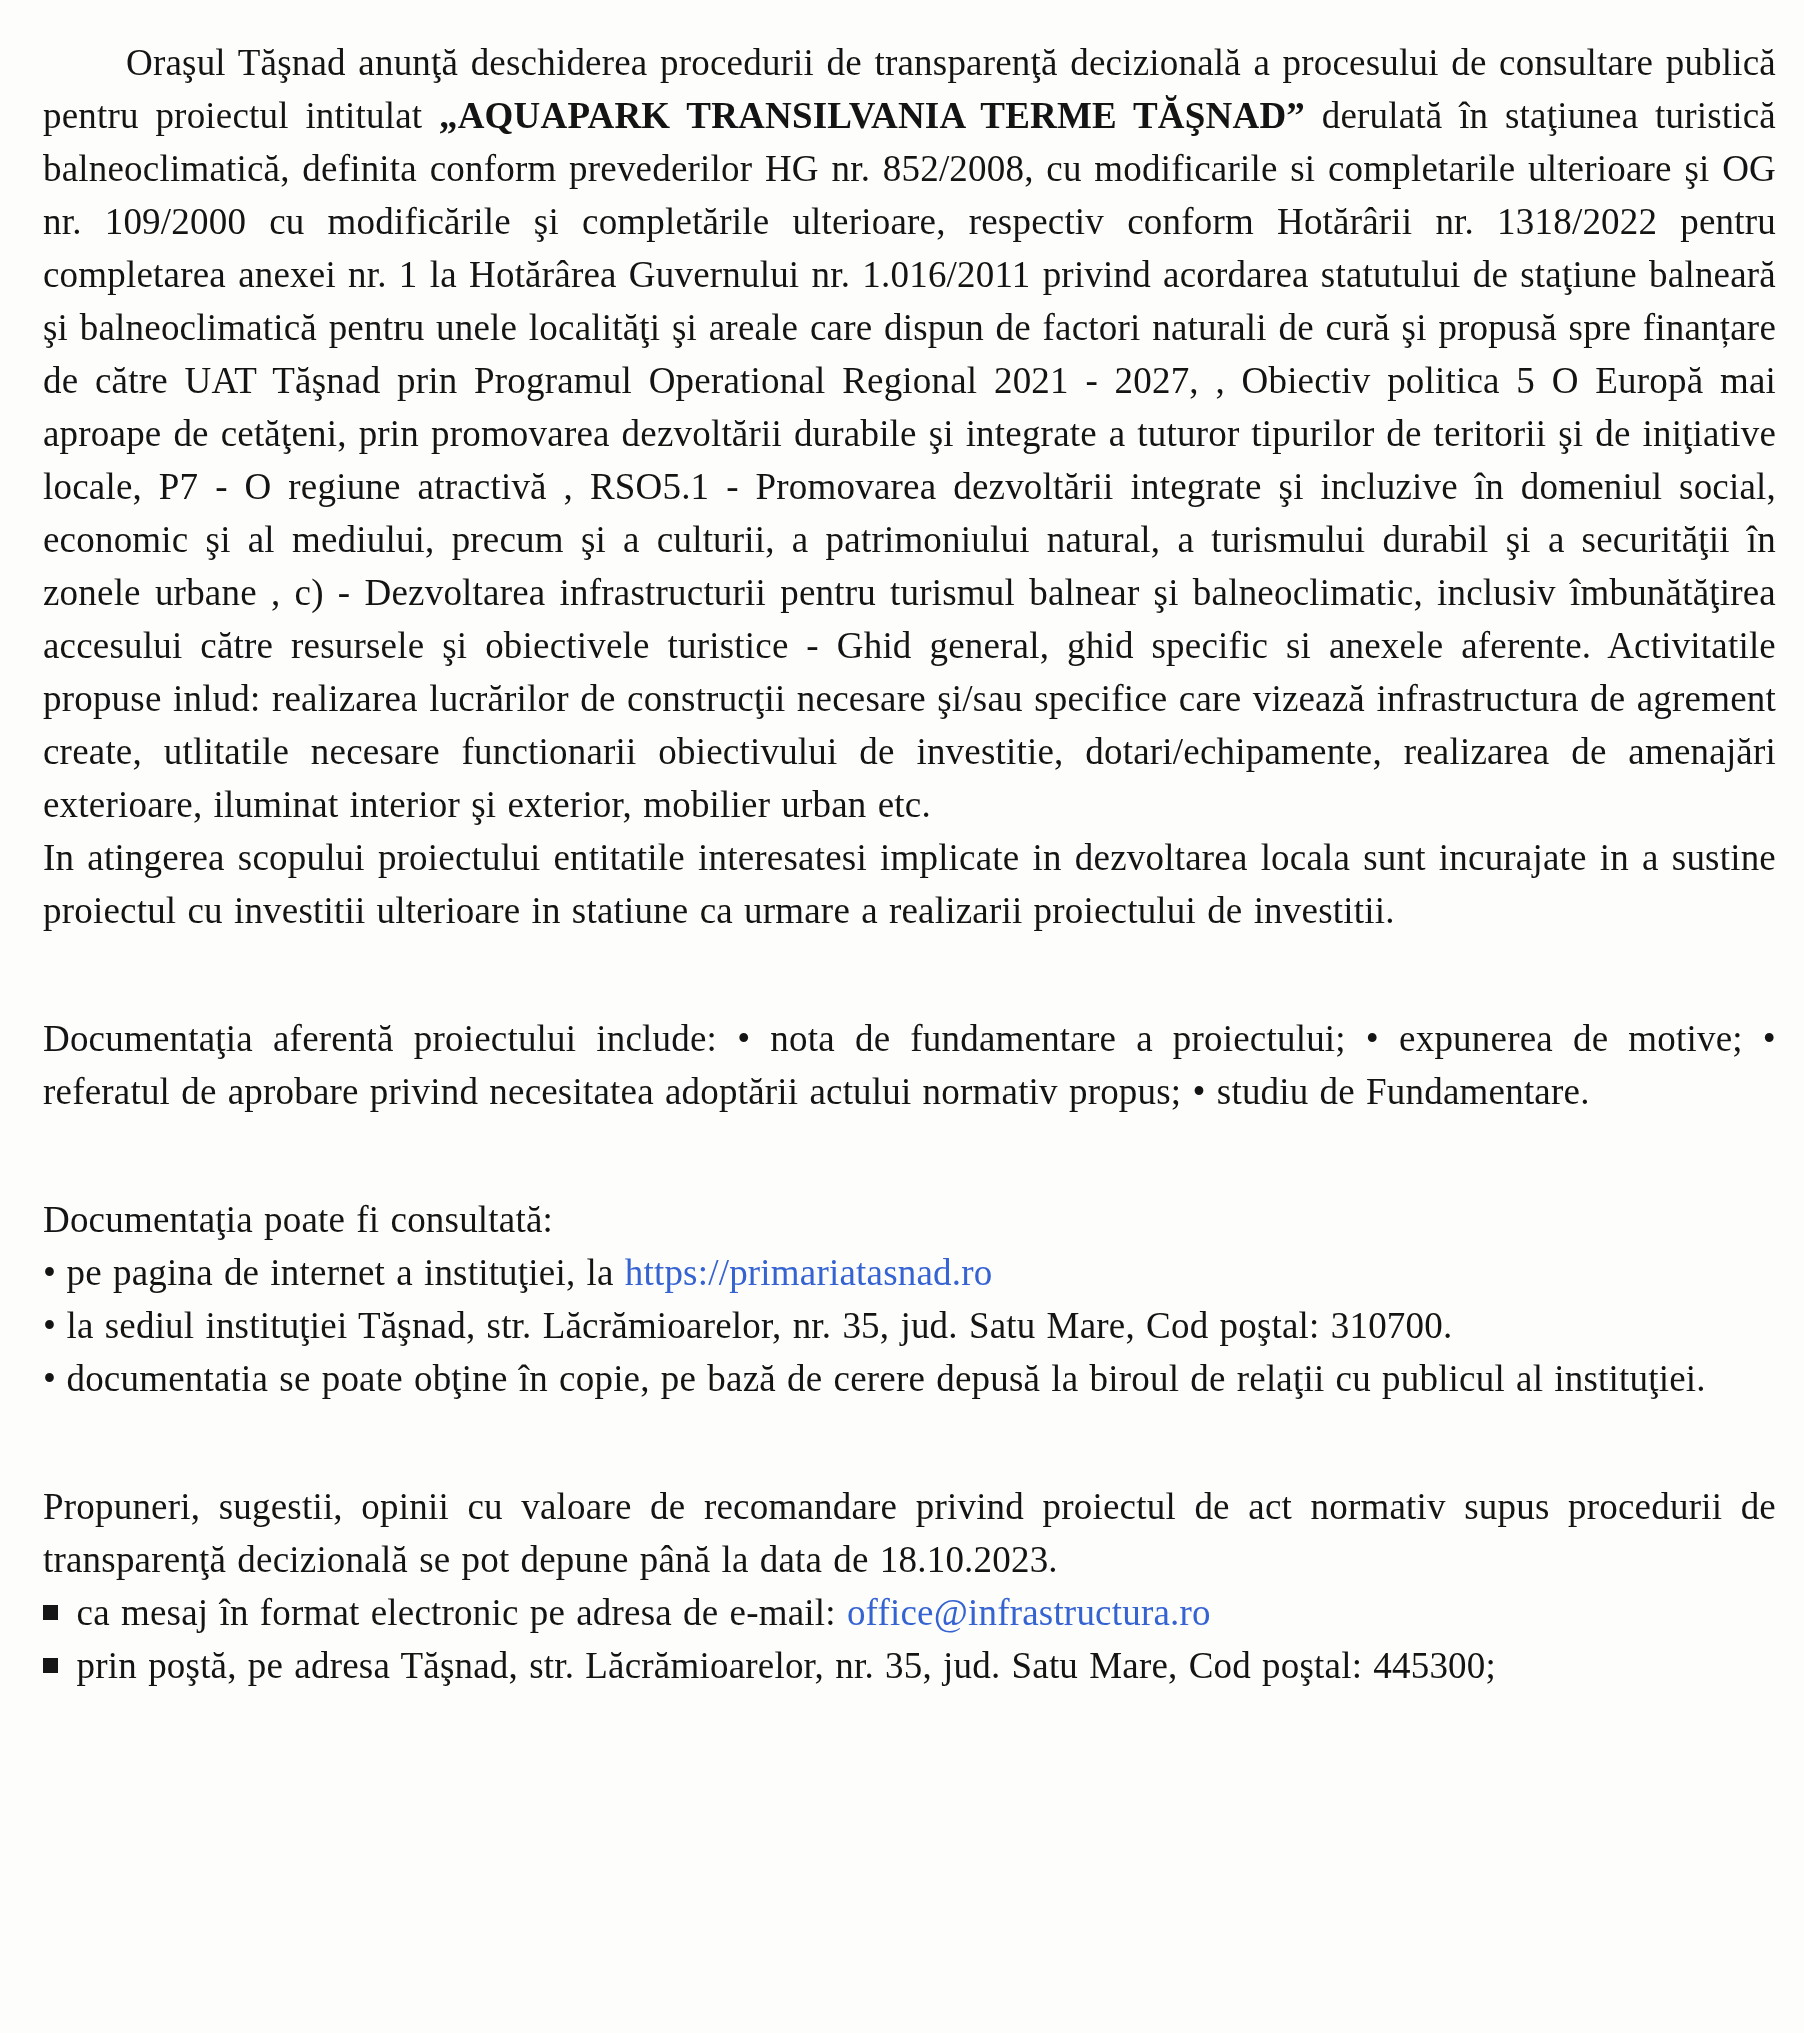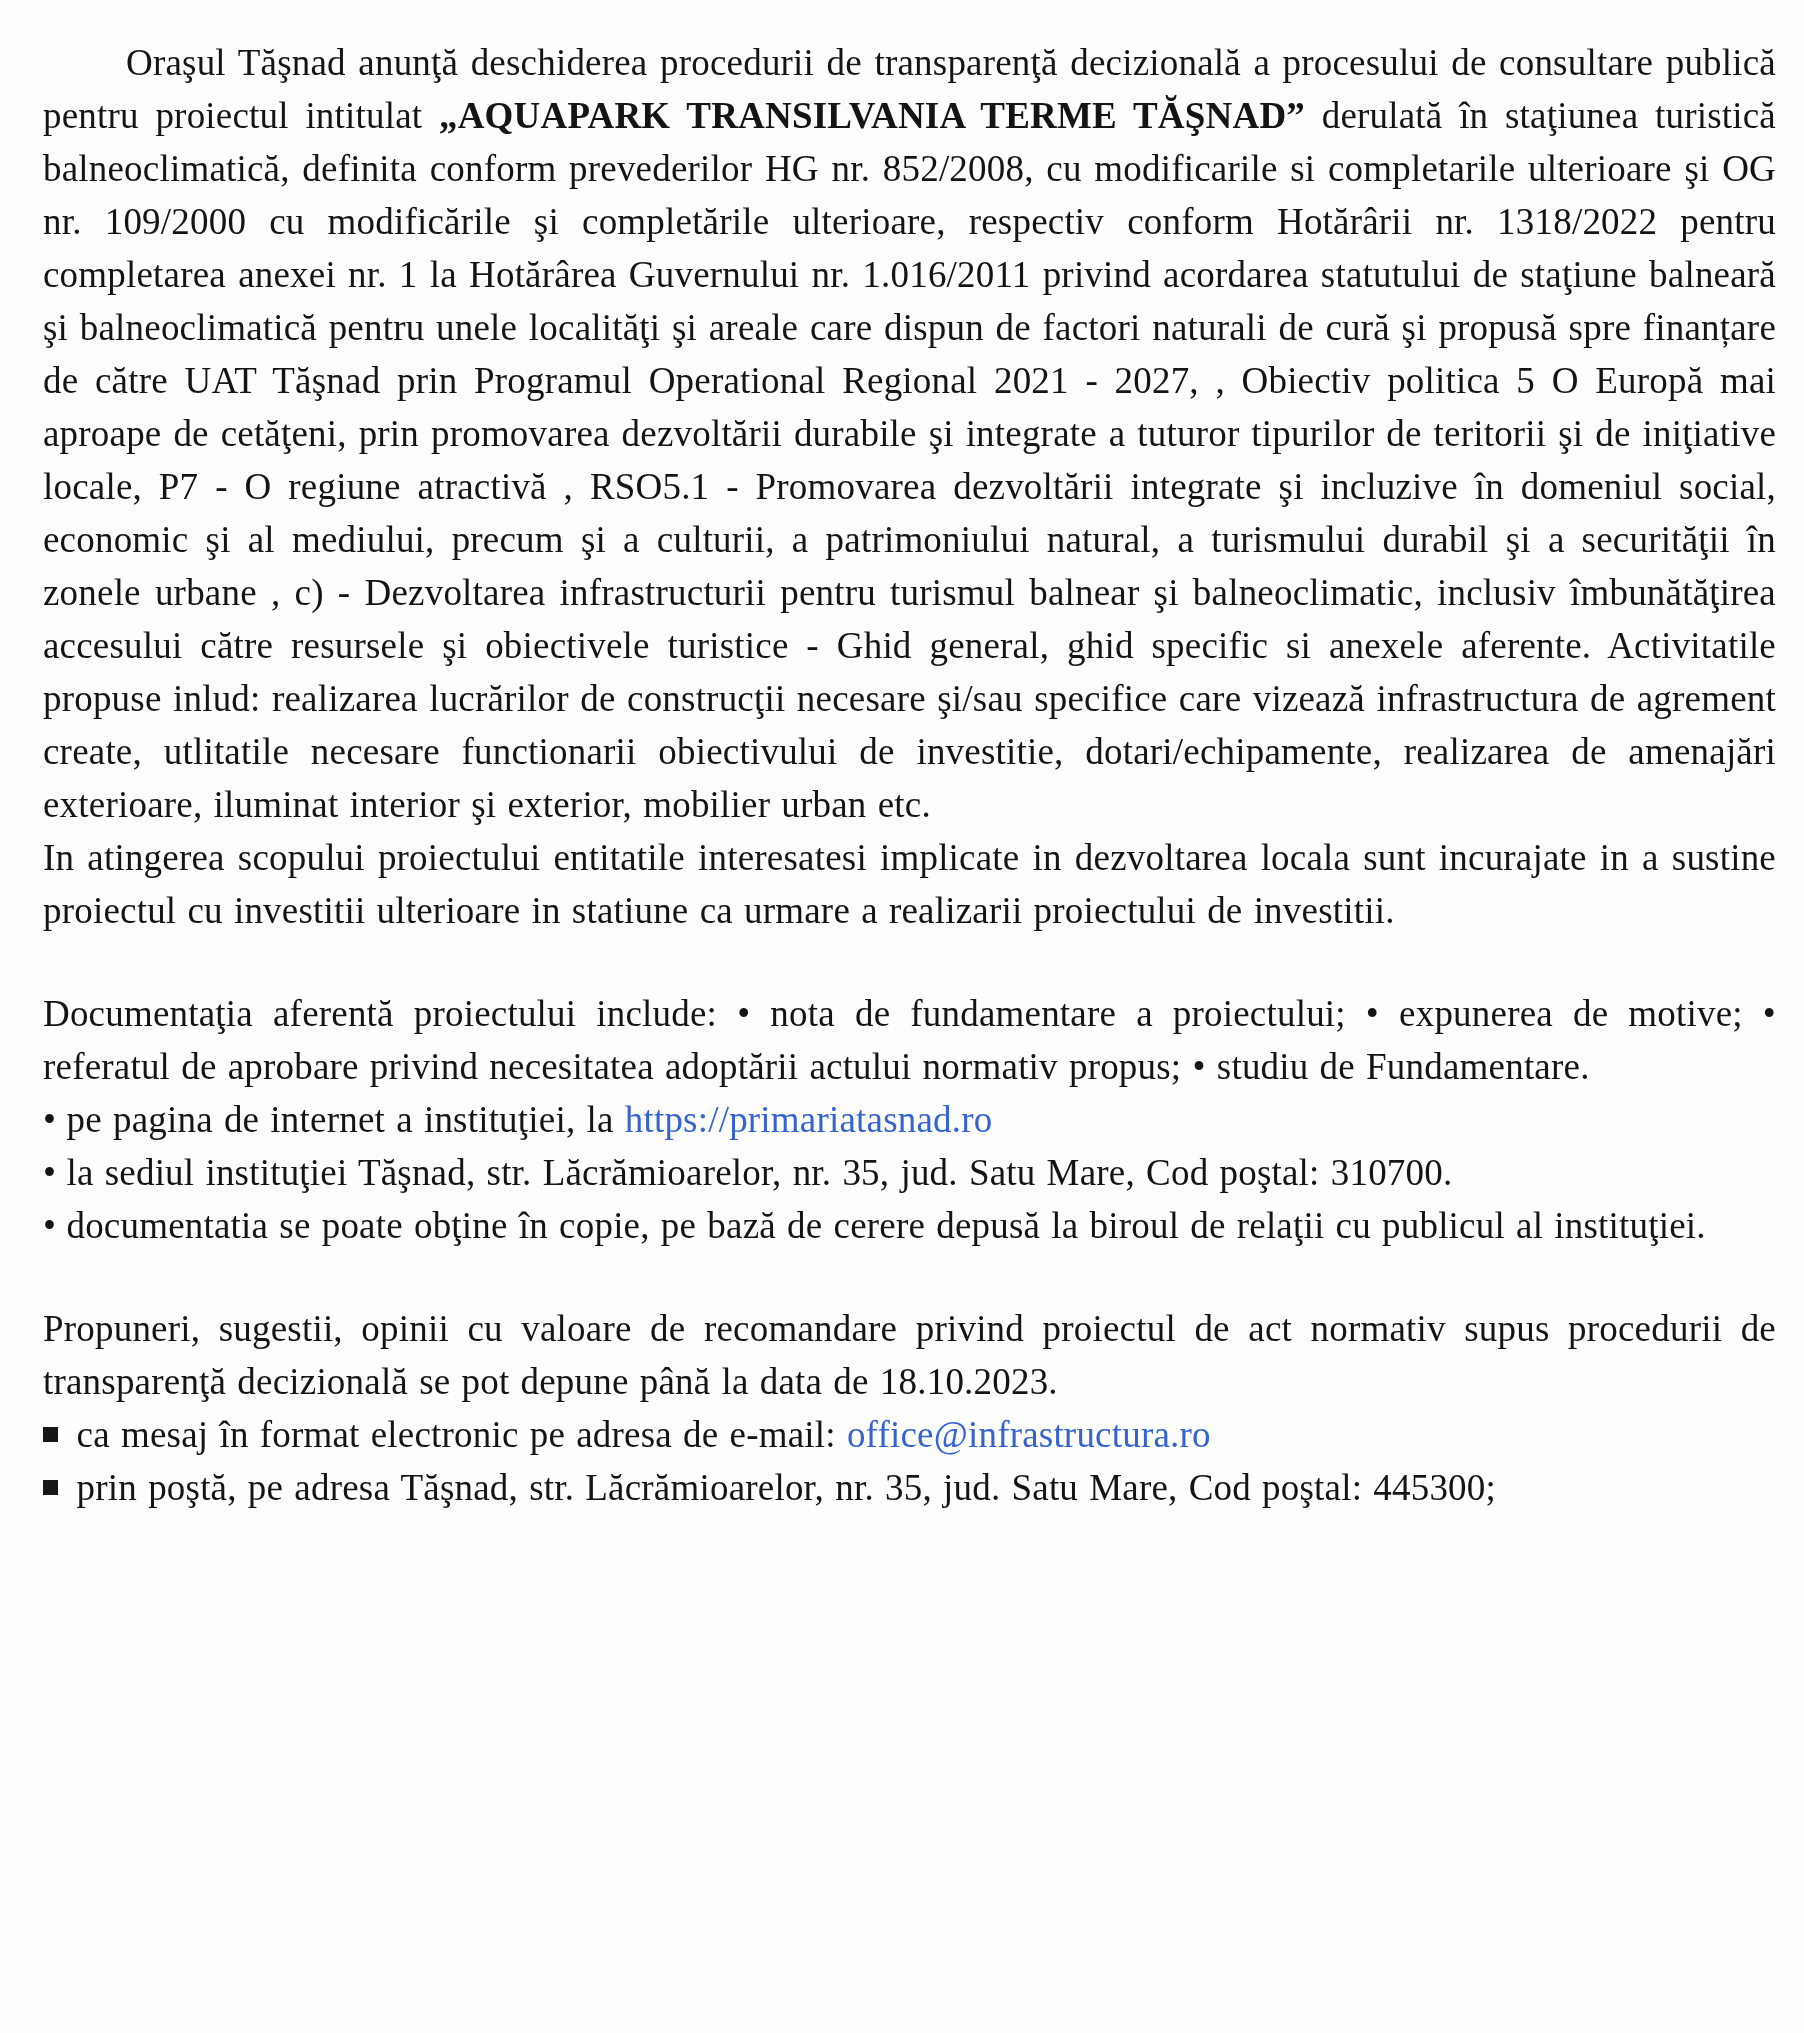--- a/index.html
+++ b/index.html
@@ -23,21 +23,21 @@
   }
   .para{
     margin:0;
     font-size:37px;
     line-height:53px;
     letter-spacing:0.2px;
     word-spacing:1.7px;
   }
   .justify{text-align:justify;}
   .indent{text-indent:83px;}
-  .gap{margin-top:50px;}
+  .gap{margin-top:75px;}
   strong{font-weight:bold;}
   a.lnk{
     color:var(--link);
     text-decoration-thickness:2.6px;
     text-underline-offset:6px;
     cursor:pointer;
   }
   .rb{
     display:inline-block;
     margin-right:10.3px;
@@ -55,20 +55,21 @@
 
 <div class="page">
 
   <p class="para justify indent"><span>Oraşul Tăşnad anunţă deschiderea procedurii de transparenţă decizională a procesului de consultare publică  pentru proiectul intitulat </span><strong>„AQUAPARK TRANSILVANIA TERME TĂŞNAD”</strong><span> derulată în staţiunea turistică balneoclimatică, definita conform prevederilor HG nr. 852/2008, cu modificarile si completarile ulterioare şi OG nr. 109/2000 cu modificările şi completările ulterioare, respectiv conform Hotărârii nr. 1318/2022 pentru completarea anexei nr. 1 la Hotărârea Guvernului nr. 1.016/2011 privind acordarea statutului de staţiune balneară şi balneoclimatică pentru unele localităţi şi areale care dispun de factori naturali de cură şi propusă spre finanțare de către UAT Tăşnad prin Programul Operational Regional 2021 - 2027, , Obiectiv politica 5 O Europă mai aproape de cetăţeni, prin  promovarea dezvoltării  durabile şi integrate a tuturor tipurilor de teritorii şi de iniţiative locale, P7 - O regiune atractivă , RSO5.1 - Promovarea dezvoltării integrate şi incluzive în domeniul social, economic şi al mediului, precum şi a culturii, a patrimoniului natural, a turismului durabil şi a securităţii în zonele urbane , c) - Dezvoltarea infrastructurii pentru turismul balnear şi balneoclimatic, inclusiv îmbunătăţirea accesului către resursele şi obiectivele turistice - Ghid general, ghid specific si anexele aferente. Activitatile propuse inlud: realizarea lucrărilor de construcţii necesare şi/sau specifice care vizează infrastructura de agrement create, utlitatile necesare functionarii obiectivului de investitie, dotari/echipamente, realizarea de amenajări exterioare, iluminat interior şi exterior, mobilier urban etc.</span></p>
 
 
   <p class="para justify">In atingerea scopului proiectului entitatile interesatesi implicate in dezvoltarea locala sunt incurajate in a sustine proiectul cu investitii ulterioare in statiune ca urmare a realizarii proiectului de investitii.</p>
 
   <p class="para justify gap">Documentaţia aferentă proiectului include: • nota de fundamentare a proiectului; • expunerea de motive; • referatul de aprobare privind necesitatea adoptării actului normativ propus; • studiu de Fundamentare.</p>
 
+  <p class="para gap">Documentaţia poate fi consultată:</p>
 
   <p class="para"><span class="rb">•</span><span>pe pagina de internet a instituţiei, la </span><a class="lnk">https://primariatasnad.ro</a></p>
 
   <p class="para"><span class="rb">•</span><span>la sediul instituţiei Tăşnad, str. Lăcrămioarelor, nr. 35, jud. Satu Mare, Cod poştal: 310700.</span></p>
 
   <p class="para justify"><span class="rb">•</span><span>documentatia se poate obţine în copie, pe bază de cerere depusă la biroul de relaţii cu publicul al instituţiei.</span></p>
 
   <p class="para justify gap">Propuneri, sugestii, opinii cu valoare de recomandare privind proiectul de act normativ supus procedurii de transparenţă decizională se pot depune până la data de 18.10.2023.</p>
 
   <p class="para"><span class="sq"></span><span>ca mesaj în format electronic pe adresa de e-mail: </span><a class="lnk">office@infrastructura.ro</a></p>

